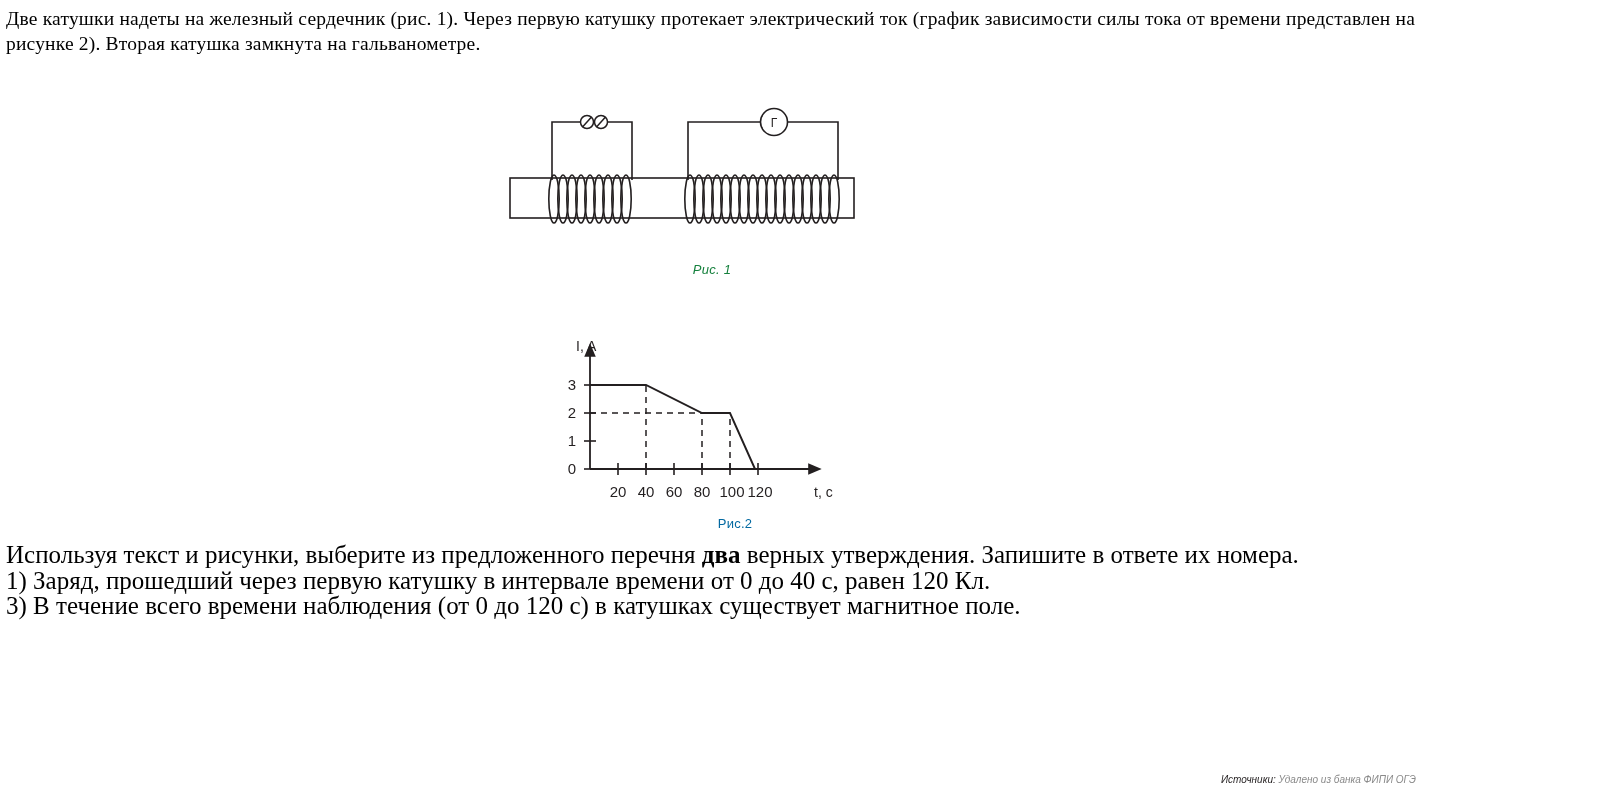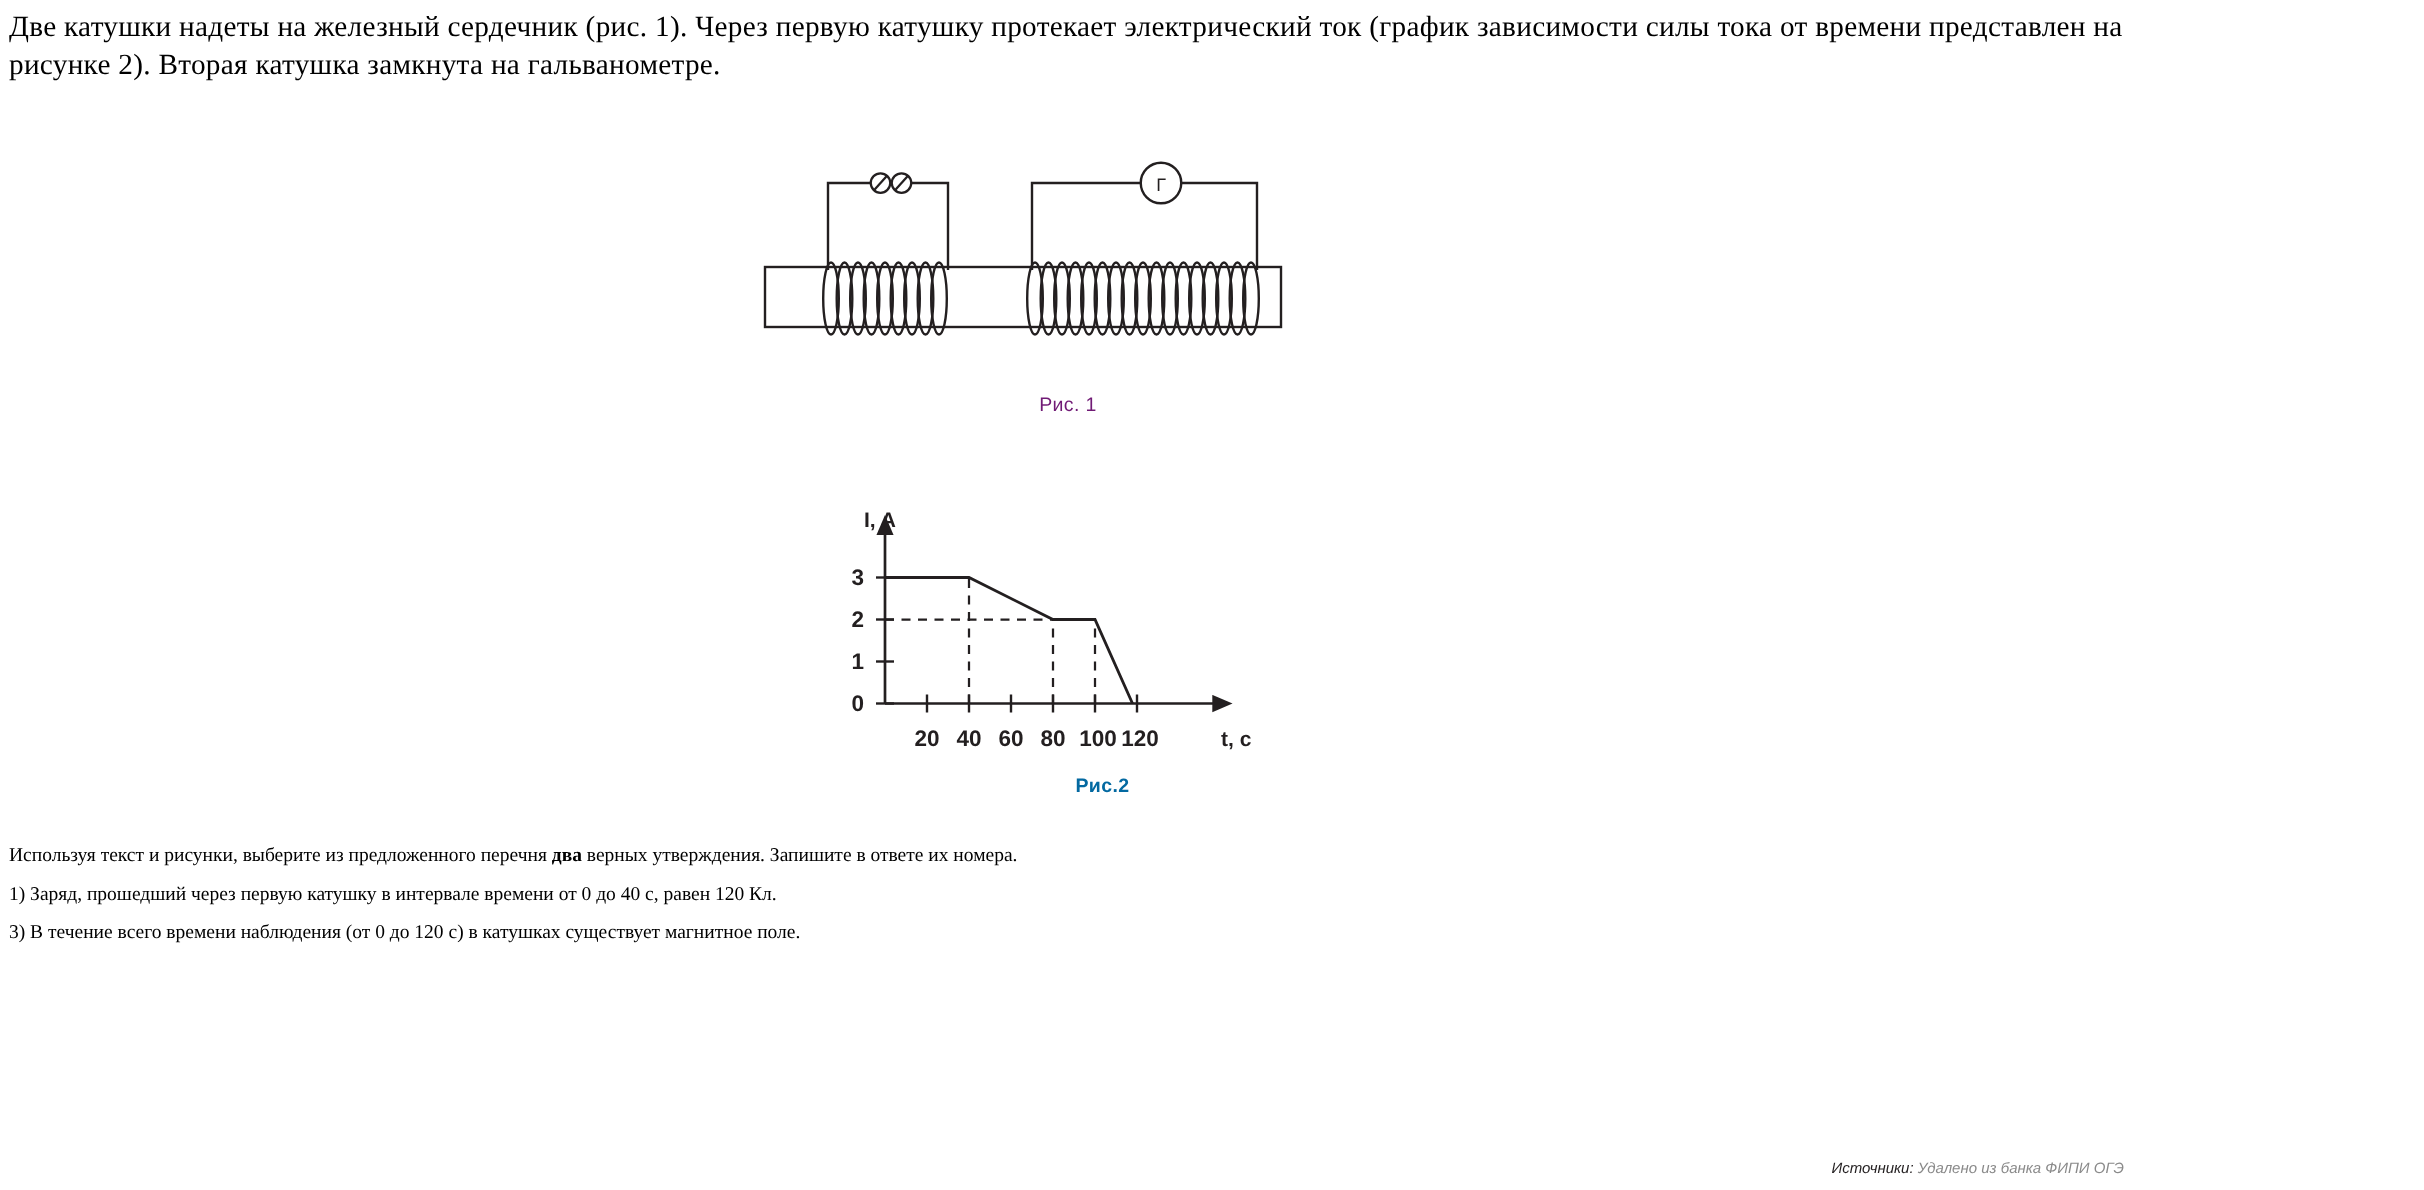--- a/index.html
+++ b/index.html
@@ -41,51 +41,51 @@
     justify-content: center;
   }
   .fig1-inner {
     position: relative;
     width: 420px;
   }
   .fig1-caption {
     text-align: center;
     font-family: "Liberation Sans", "DejaVu Sans", sans-serif;
     font-size: 13px;
-    color: #701a75;
+    color: #15803d;
     margin-top: 22px;
     letter-spacing: 0.02em;
+    font-style: italic;
   }
 
   
   .fig2-wrap {
     margin-top: 48px;
     width: 100%;
     display: flex;
     justify-content: center;
   }
   .fig2-inner {
     position: relative;
     width: 340px;
-    font-weight: bold;
   }
   .fig2-caption {
     text-align: center;
     font-family: "Liberation Sans", "DejaVu Sans", sans-serif;
     font-size: 13px;
     color: #0369a1;
     margin-top: -4px;
     letter-spacing: 0.02em;
     padding-left: 46px;
   }
 
   
   .question-block {
-    margin-top: 26px;
-    font-size: 13px;
+    margin-top: 11px;
+    font-size: 25px;
     line-height: 25.5px;
   }
   .question-lead { margin: 0 0 0 0; }
   .question-lead b { font-weight: bold; }
   .option-line { margin: 0; }
 
   
   .source {
     position: absolute;
     right: 12px;

